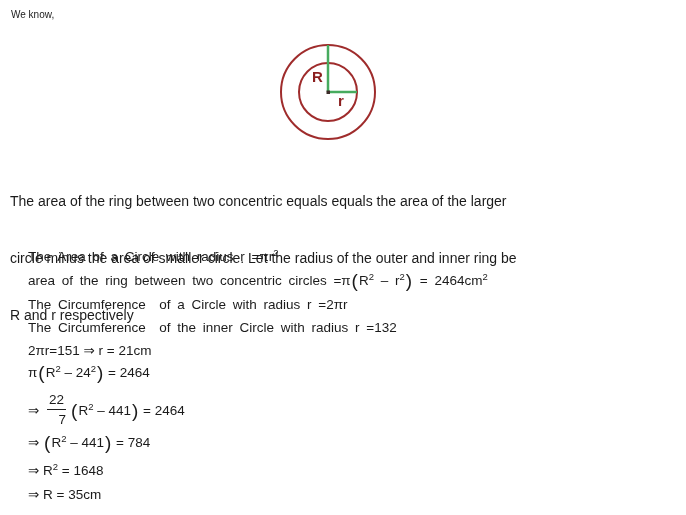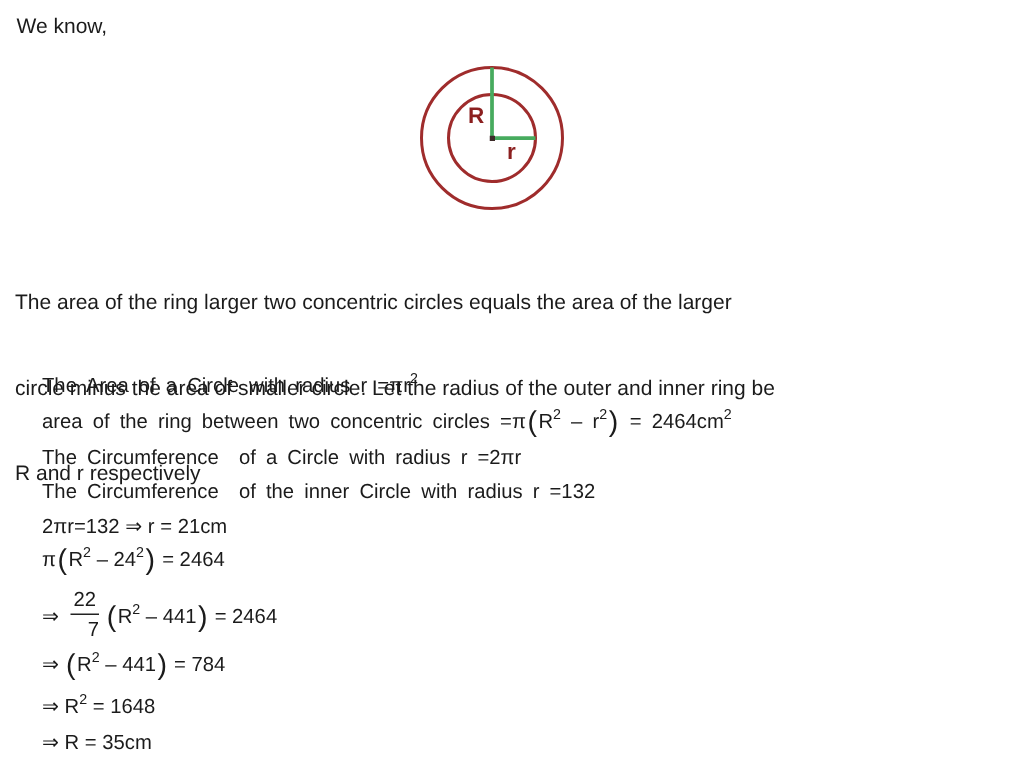--- a/index.html
+++ b/index.html
@@ -6,21 +6,21 @@
   body {
     width: 686px; height: 515px;
     background: #ffffff;
     font-family: "Liberation Sans", sans-serif;
     color: #1b1b1b;
     position: relative;
     overflow: hidden;
   }
   .we-know {
     position: absolute; left: 11px; top: 9px;
-    font-size: 14px; white-space: pre;
+    font-size: 10px; white-space: pre;
   }
   .diagram {
     position: absolute; left: 278px; top: 40px;
     width: 104px; height: 104px;
   }
   .para {
     position: absolute; left: 10px; top: 154px;
     font-size: 14px; line-height: 19px; white-space: pre;
   }
   #math-block .mline {
@@ -57,29 +57,29 @@
     <circle cx="50" cy="52" r="29" fill="none" stroke-width="2" stroke="#9f2c2c"></circle>
     <line x1="50" y1="52" x2="50" y2="5" stroke-width="2.5" stroke="#47ab5e"></line>
     <line x1="50" y1="52" x2="79" y2="52" stroke-width="2.5" stroke="#47ab5e"></line>
     <rect x="48.5" y="50.5" width="3.5" height="3.5" fill="#3d2b29"></rect>
     <text x="34" y="42" font-size="15" font-weight="bold" fill="#8b1f1f">R</text>
     <text x="60" y="66" font-size="15" font-weight="bold" fill="#8b1f1f">r</text>
   </svg>
 </div>
 
 <div class="para">
-  <div>The area of the ring larger two concentric circles equals the area of the larger</div>
+  <div>The area of the ring between two concentric equals equals the area of the larger</div>
   <div>circle minus the area of smaller circle. Let the radius of the outer and inner ring be</div>
   <div>R and r respectively</div>
 </div>
 
 <div id="math-block">
     <div class="mline spread" style="top: 248px;"><span>The Area of a Circle with radius r =πr</span><sup>2</sup></div>
     <div class="mline spread" style="top: 272px;"><span>area of the ring between two concentric circles =π</span><span class="paren">(</span><span>R</span><sup>2</sup><span> – r</span><sup>2</sup><span class="paren">)</span><span> = 2464cm</span><sup>2</sup></div>
     <div class="mline spread" style="top: 296px;"><span>The Circumference  of a Circle with radius r =2πr</span></div>
     <div class="mline spread" style="top: 319px;"><span>The Circumference  of the inner Circle with radius r =132</span></div>
-    <div class="mline" style="top: 342px;"><span>2πr=132 ⇒ r = 21cm</span></div>
+    <div class="mline" style="top: 342px;"><span>2πr=151 ⇒ r = 21cm</span></div>
     <div class="mline" style="top: 364px;"><span>π</span><span class="paren">(</span><span>R</span><sup>2</sup><span> – 24</span><sup>2</sup><span class="paren">)</span><span> = 2464</span></div>
     <div class="mline" style="top: 393px;"><span>⇒ </span><span class="frac"><span class="num">22</span><span class="den">7</span></span><span class="paren">(</span><span>R</span><sup>2</sup><span> – 441</span><span class="paren">)</span><span> = 2464</span></div>
     <div class="mline" style="top: 434px;"><span>⇒ </span><span class="paren">(</span><span>R</span><sup>2</sup><span> – 441</span><span class="paren">)</span><span> = 784</span></div>
     <div class="mline" style="top: 462px;"><span>⇒ R</span><sup>2</sup><span> = 1648</span></div>
     <div class="mline" style="top: 486px;"><span>⇒ R = 35cm</span></div>
   </div>
 
 </body></html>

